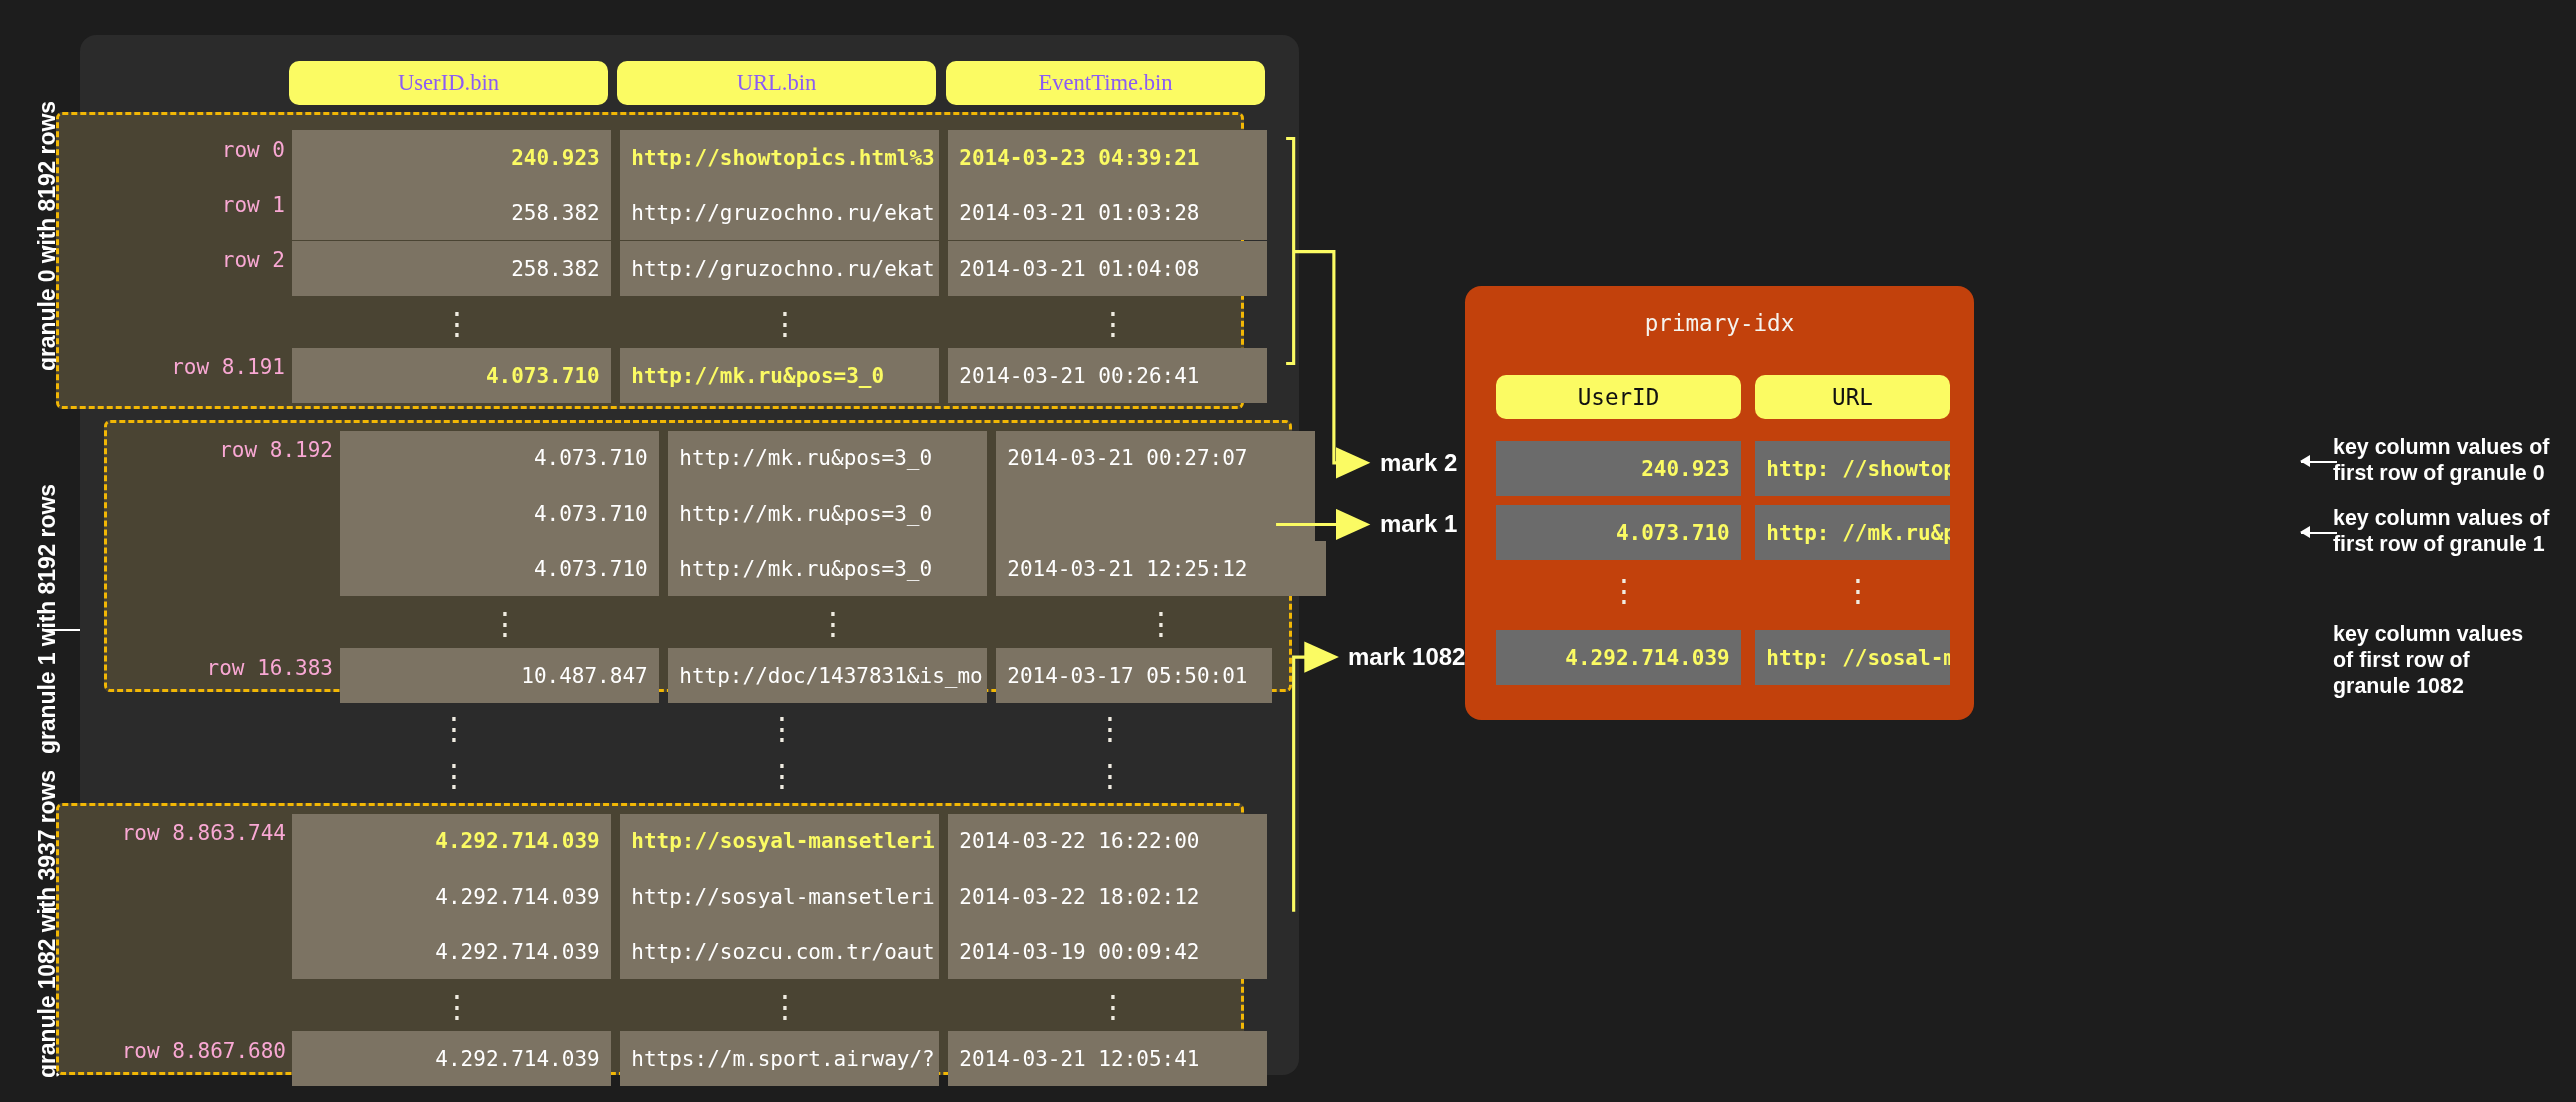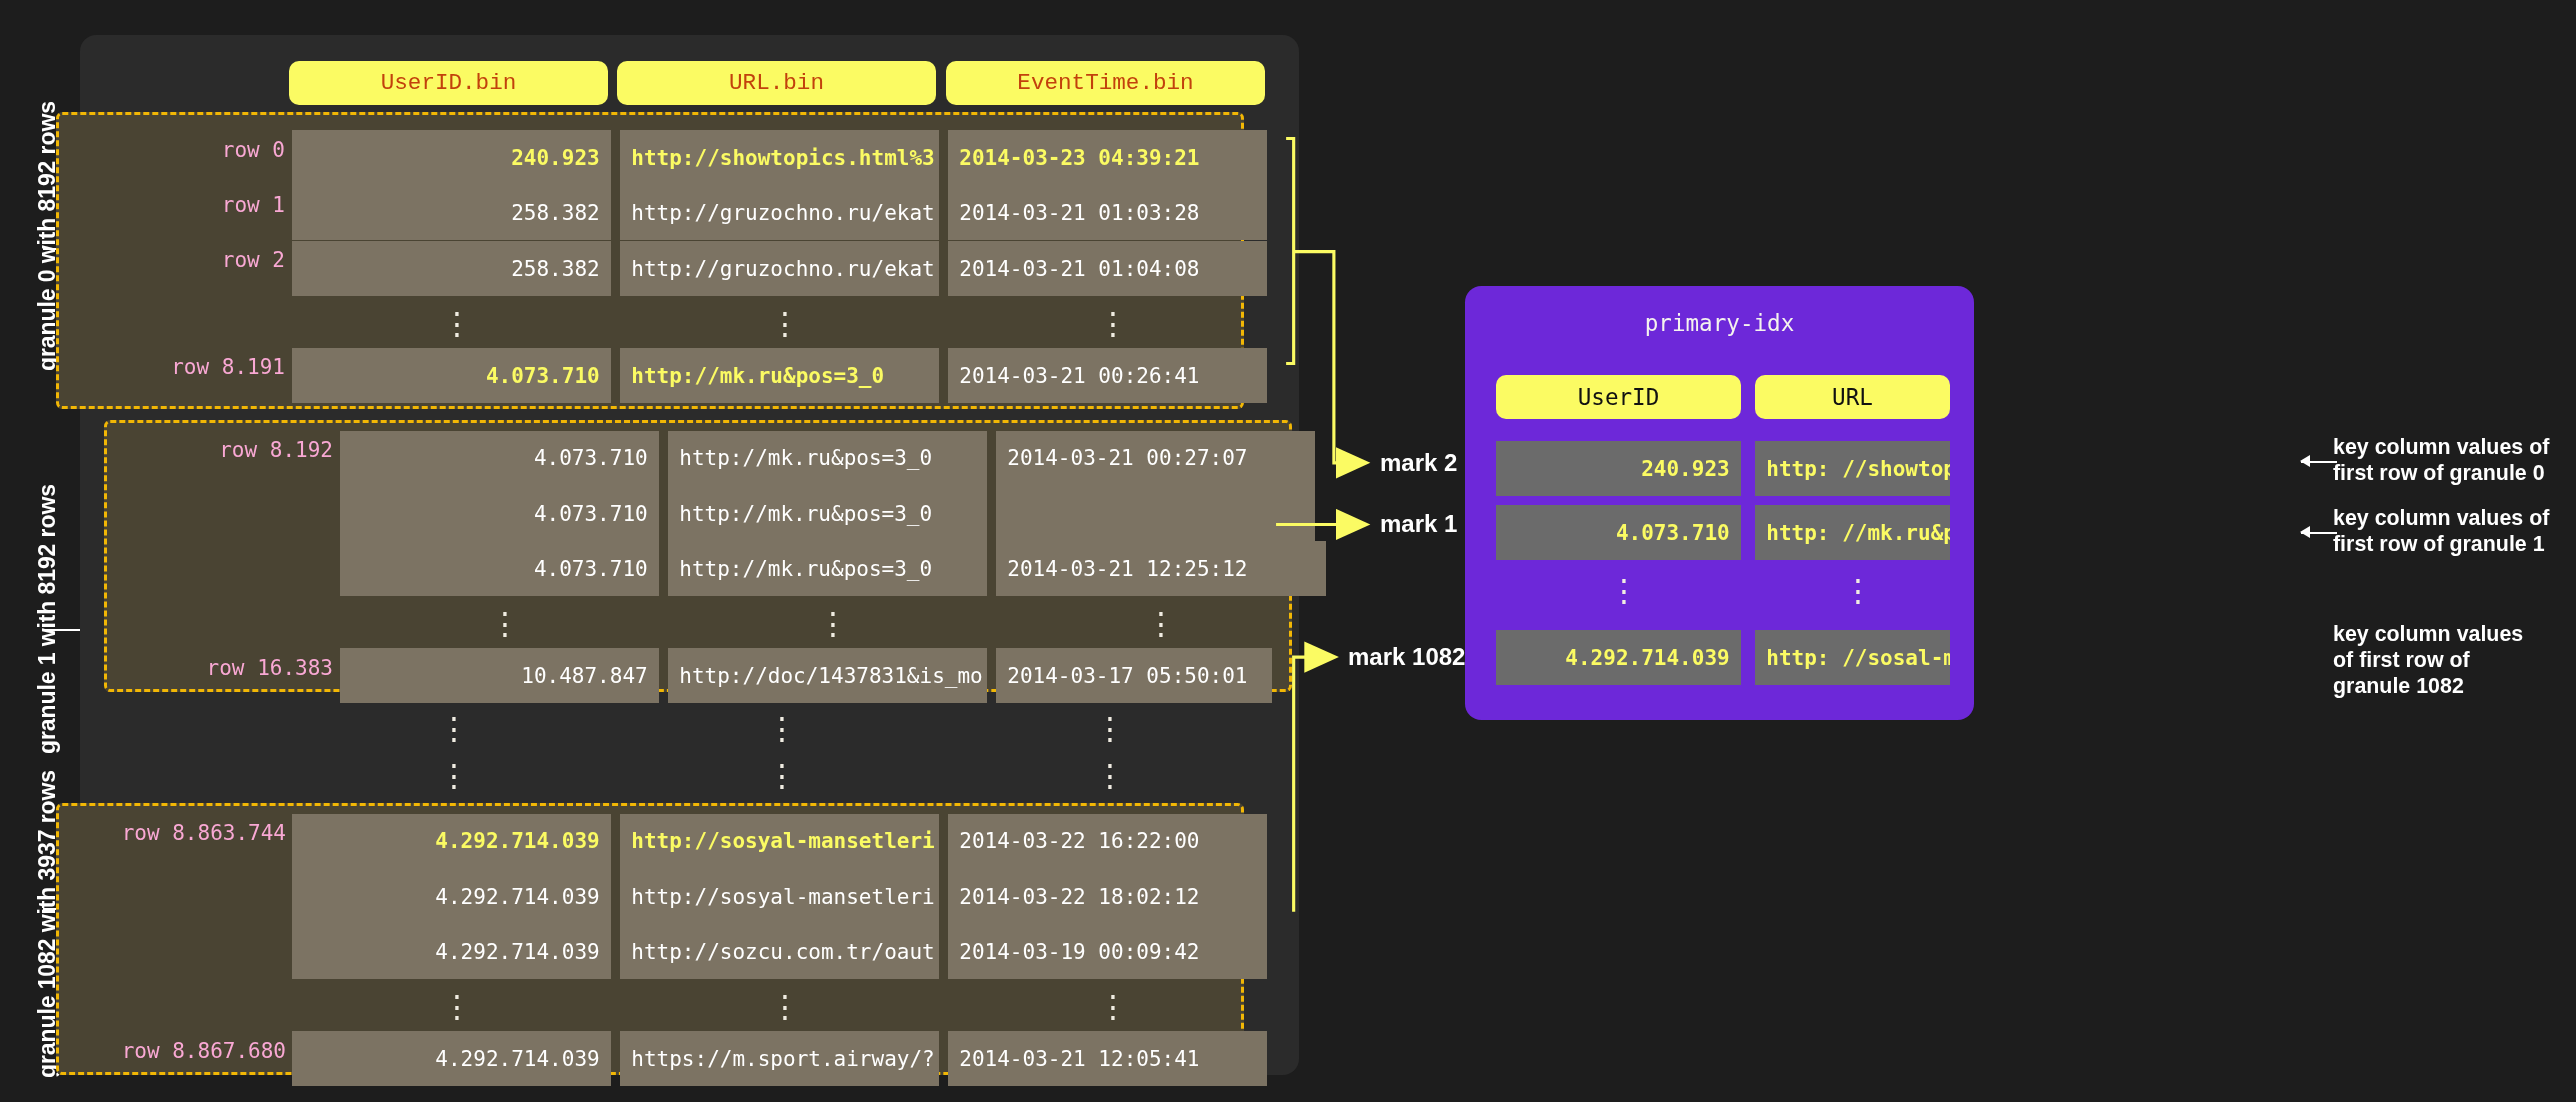--- a/index.html
+++ b/index.html
@@ -42,22 +42,22 @@
     background:#2b2b2b;
     border-radius:16.3px;
   }
 
   
   .col-head{
     position:absolute;
     height:44px;
     background:#fbfb63;
     border-radius:10px;
-    color:#c2410c;
-    font-family:Liberation Mono, monospace;
+    color:#8b5cf6;
+    font-family:Liberation Serif, serif;
     font-size:22.6px;
     font-weight:400;
     display:flex;align-items:center;justify-content:center;
     letter-spacing:0px;
   }
 
   
   .granule{
     position:absolute;
     border:3.1px dashed #f2b705;
@@ -111,21 +111,21 @@
     font-weight:700;
     font-size:24px;
     white-space:nowrap;
   }
 
   
   #idx-panel{
     position:absolute;
     left:1465px; top:286px;
     width:509px; height:434px;
-    background:#6d28d9;
+    background:#c2410c;
     border-radius:16.3px;
   }
   #idx-title{
     position:absolute;
     left:0;top:24px;width:100%;
     text-align:center;
     color:#f5f3ee;
     font-family:"DejaVu Sans Mono","Liberation Mono",monospace;
     font-size:22.6px;
   }

